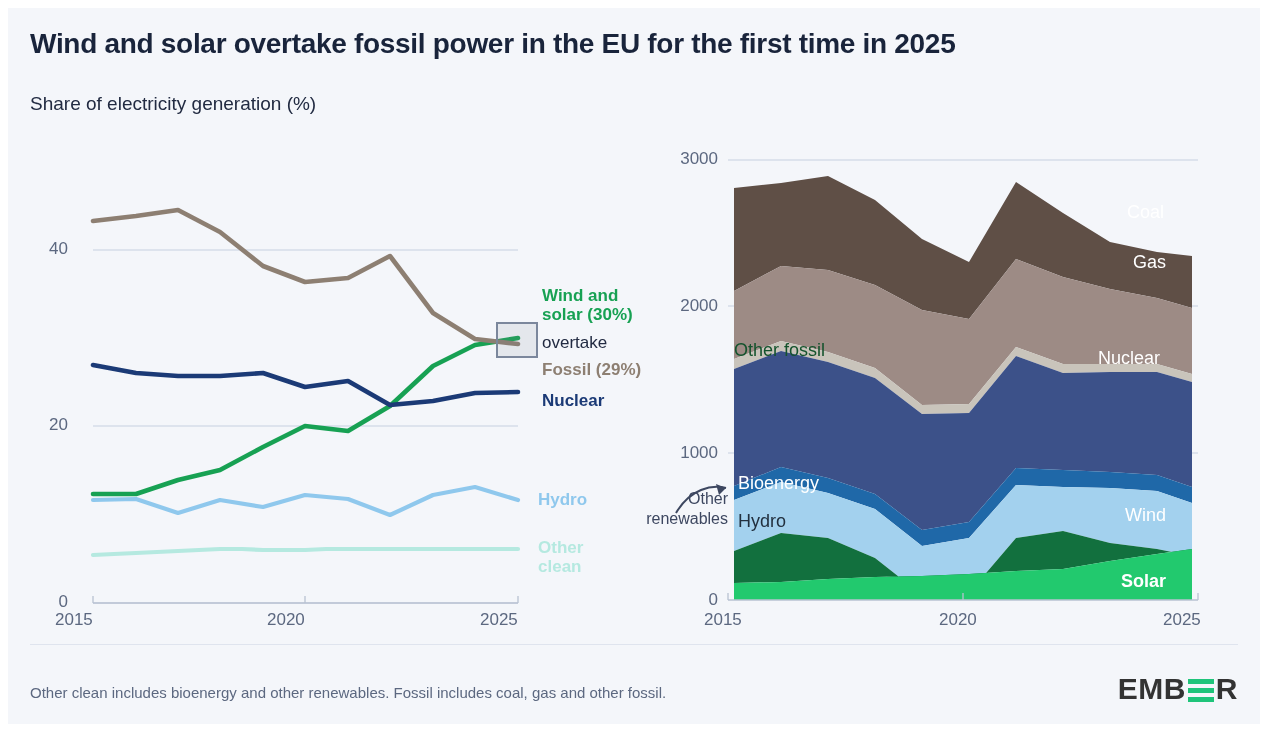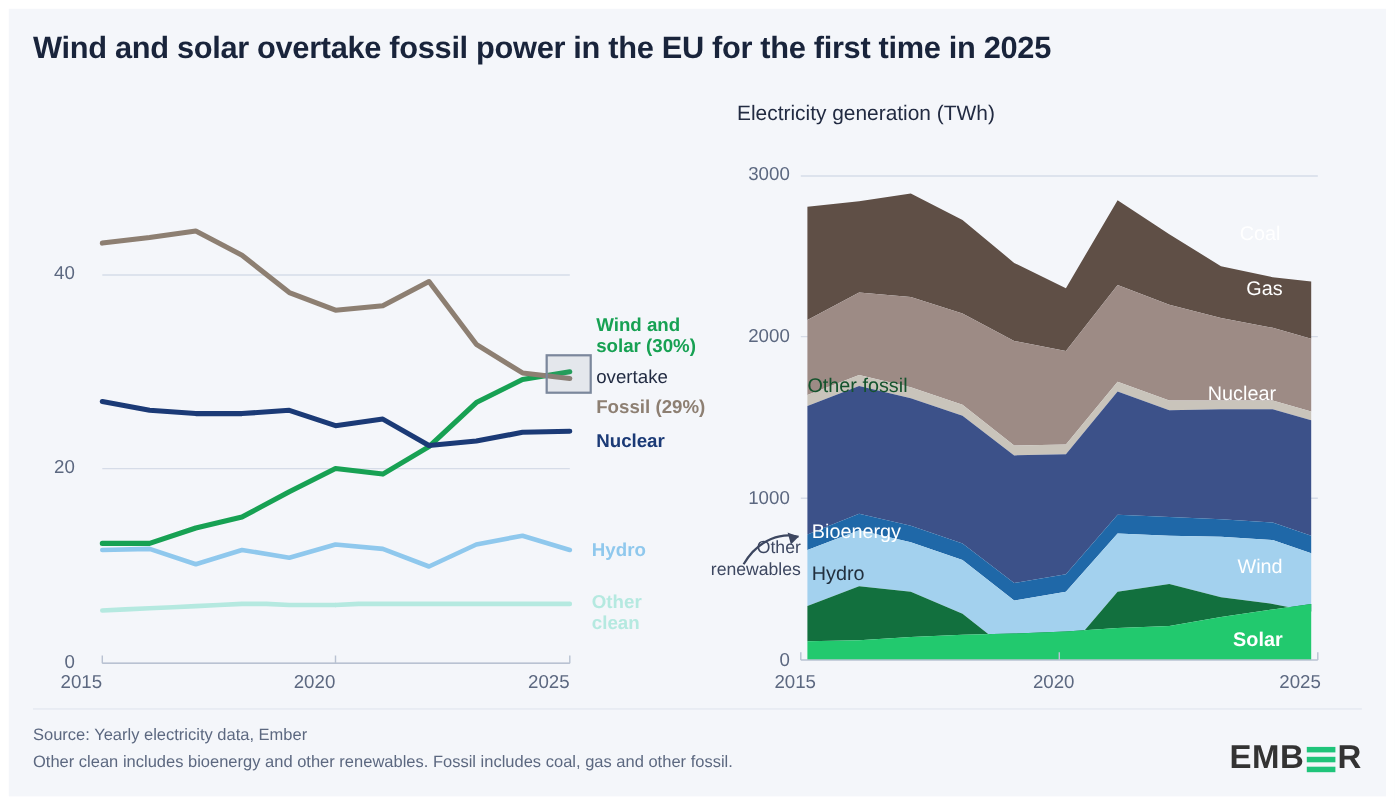--- a/index.html
+++ b/index.html
@@ -74,21 +74,21 @@
     background:rgba(120,130,150,0.13);
   }
 </style>
 </head>
 <body>
 
 <div id="canvas">
 
   <div class="title">Wind and solar overtake fossil power in the EU for the first time in 2025</div>
 
-  <div class="subtitle" id="sub-right">Electricity generation (TWh)</div>
+  <div class="subtitle" id="sub-left">Share of electricity generation (%)</div>
 
   <svg id="left-chart" width="560" height="500" viewBox="0 0 560 500" style="position:absolute;left:10px;top:120px;">
 
     <g>
       <line x1="75" y1="122" x2="500" y2="122" stroke="#d6dce8" stroke-width="1.3"></line>
       <line x1="75" y1="298" x2="500" y2="298" stroke="#d6dce8" stroke-width="1.3"></line>
       <line x1="75" y1="475" x2="500" y2="475" stroke="#d6dce8" stroke-width="1.3"></line>
     </g>
 
     <g>
@@ -204,21 +204,20 @@
   <div class="area-label" style="left:730px;top:503px;color:#22303f;">Hydro</div>
   <div class="area-label" style="left:1117px;top:497px;color:#ffffff;">Wind</div>
   <div class="area-label" style="left:1113px;top:563px;color:#ffffff;font-weight:bold;">Solar</div>
 
   <div class="annot" style="left:570px;top:481px;width:150px;">
     <span>Other</span><br>
     <span>renewables</span>
   </div>
 
   <div class="divider"></div>
-  <div class="footnote" id="foot1">Source: Yearly electricity data, Ember</div>
   <div class="footnote" id="foot2">Other clean includes bioenergy and other renewables. Fossil includes coal, gas and other fossil.</div>
 
   <div id="logo">
     <span>EMB</span>
     <span class="logo-bars">
       <i></i>
         <i></i>
         <i></i>
     </span>
     <span>R</span>

